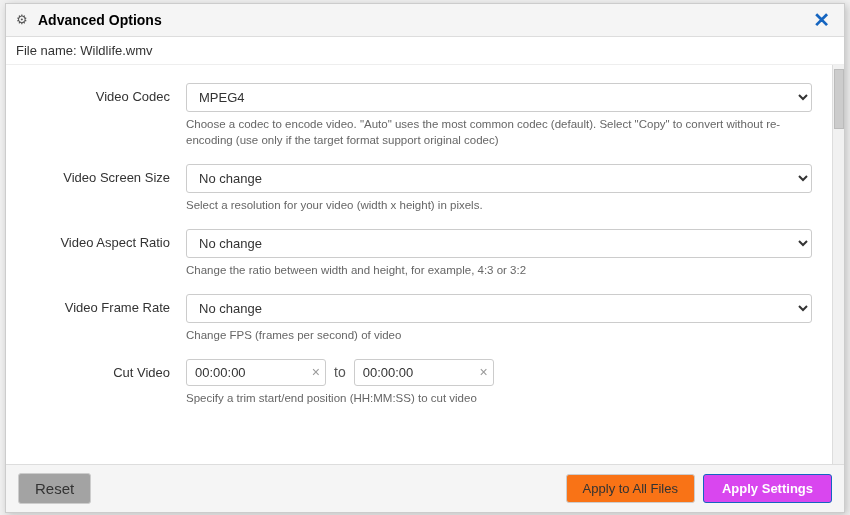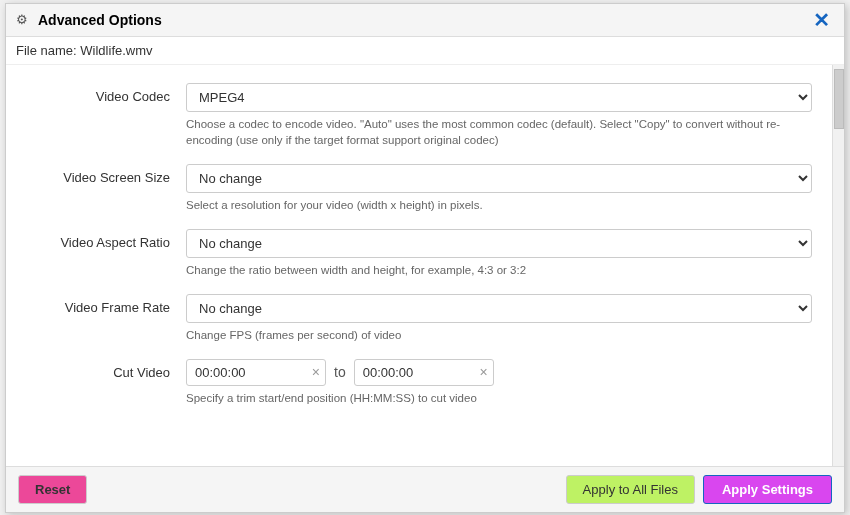--- a/index.html
+++ b/index.html
@@ -203,35 +203,34 @@
       border-top: 1px solid #ddd;
       background: #f5f5f5;
       padding: 8px 12px;
       display: flex;
       align-items: center;
       justify-content: space-between;
     }
     .btn-reset {
       padding: 6px 16px;
       border: 1px solid #ccc;
-      background: #ec4899;
-      border-radius: 3px;
-      cursor: pointer;
-      font-size: 13px;
-      color: #333;
-      font-weight: bold;
+      background: #a3a3a3;
+      border-radius: 3px;
+      cursor: pointer;
+      font-size: 15px;
+      color: #333;
     }
     .footer-right {
       display: flex;
       gap: 8px;
     }
     .btn-apply-all {
       padding: 6px 16px;
       border: 1px solid #ccc;
-      background: #bef264;
+      background: #f97316;
       border-radius: 3px;
       cursor: pointer;
       font-size: 13px;
       color: #333;
     }
     .btn-apply-settings {
       padding: 6px 18px;
       border: 1px solid #1565c0;
       background: #d946ef;
       border-radius: 3px;

